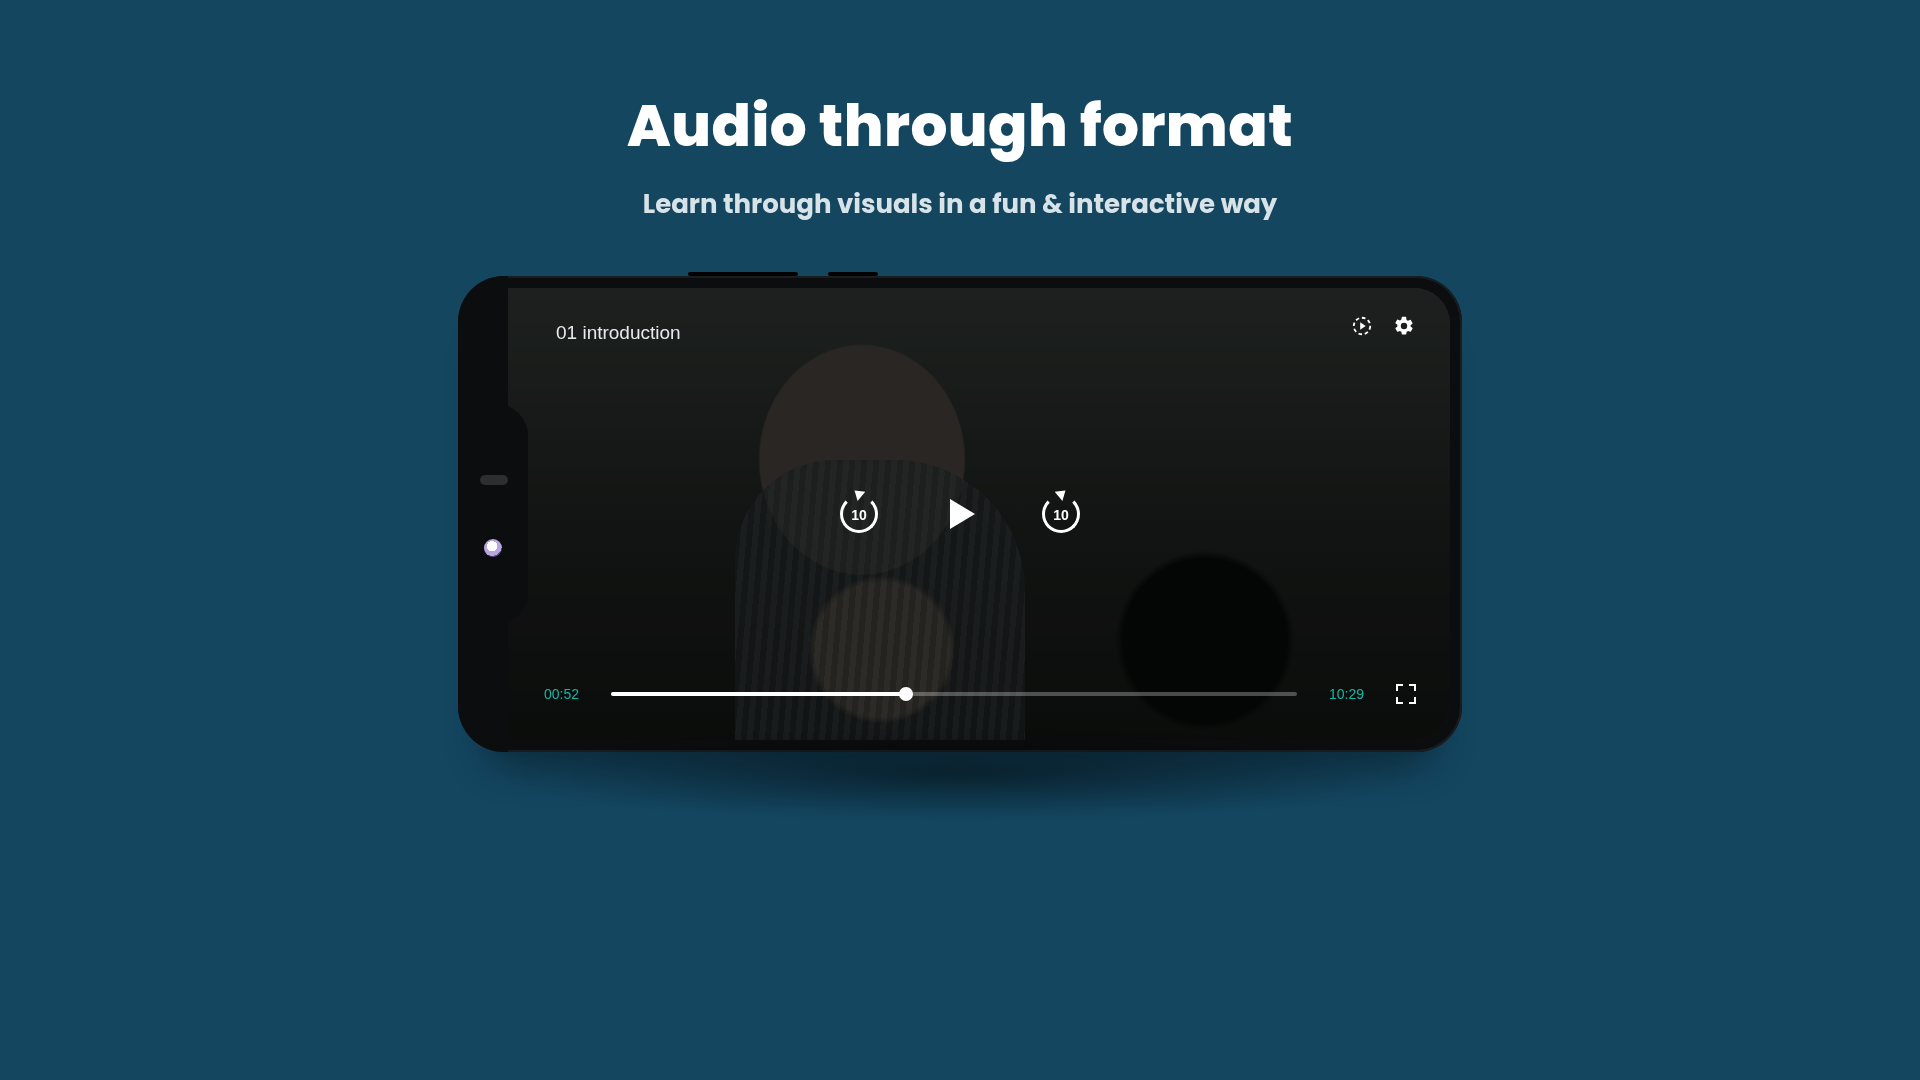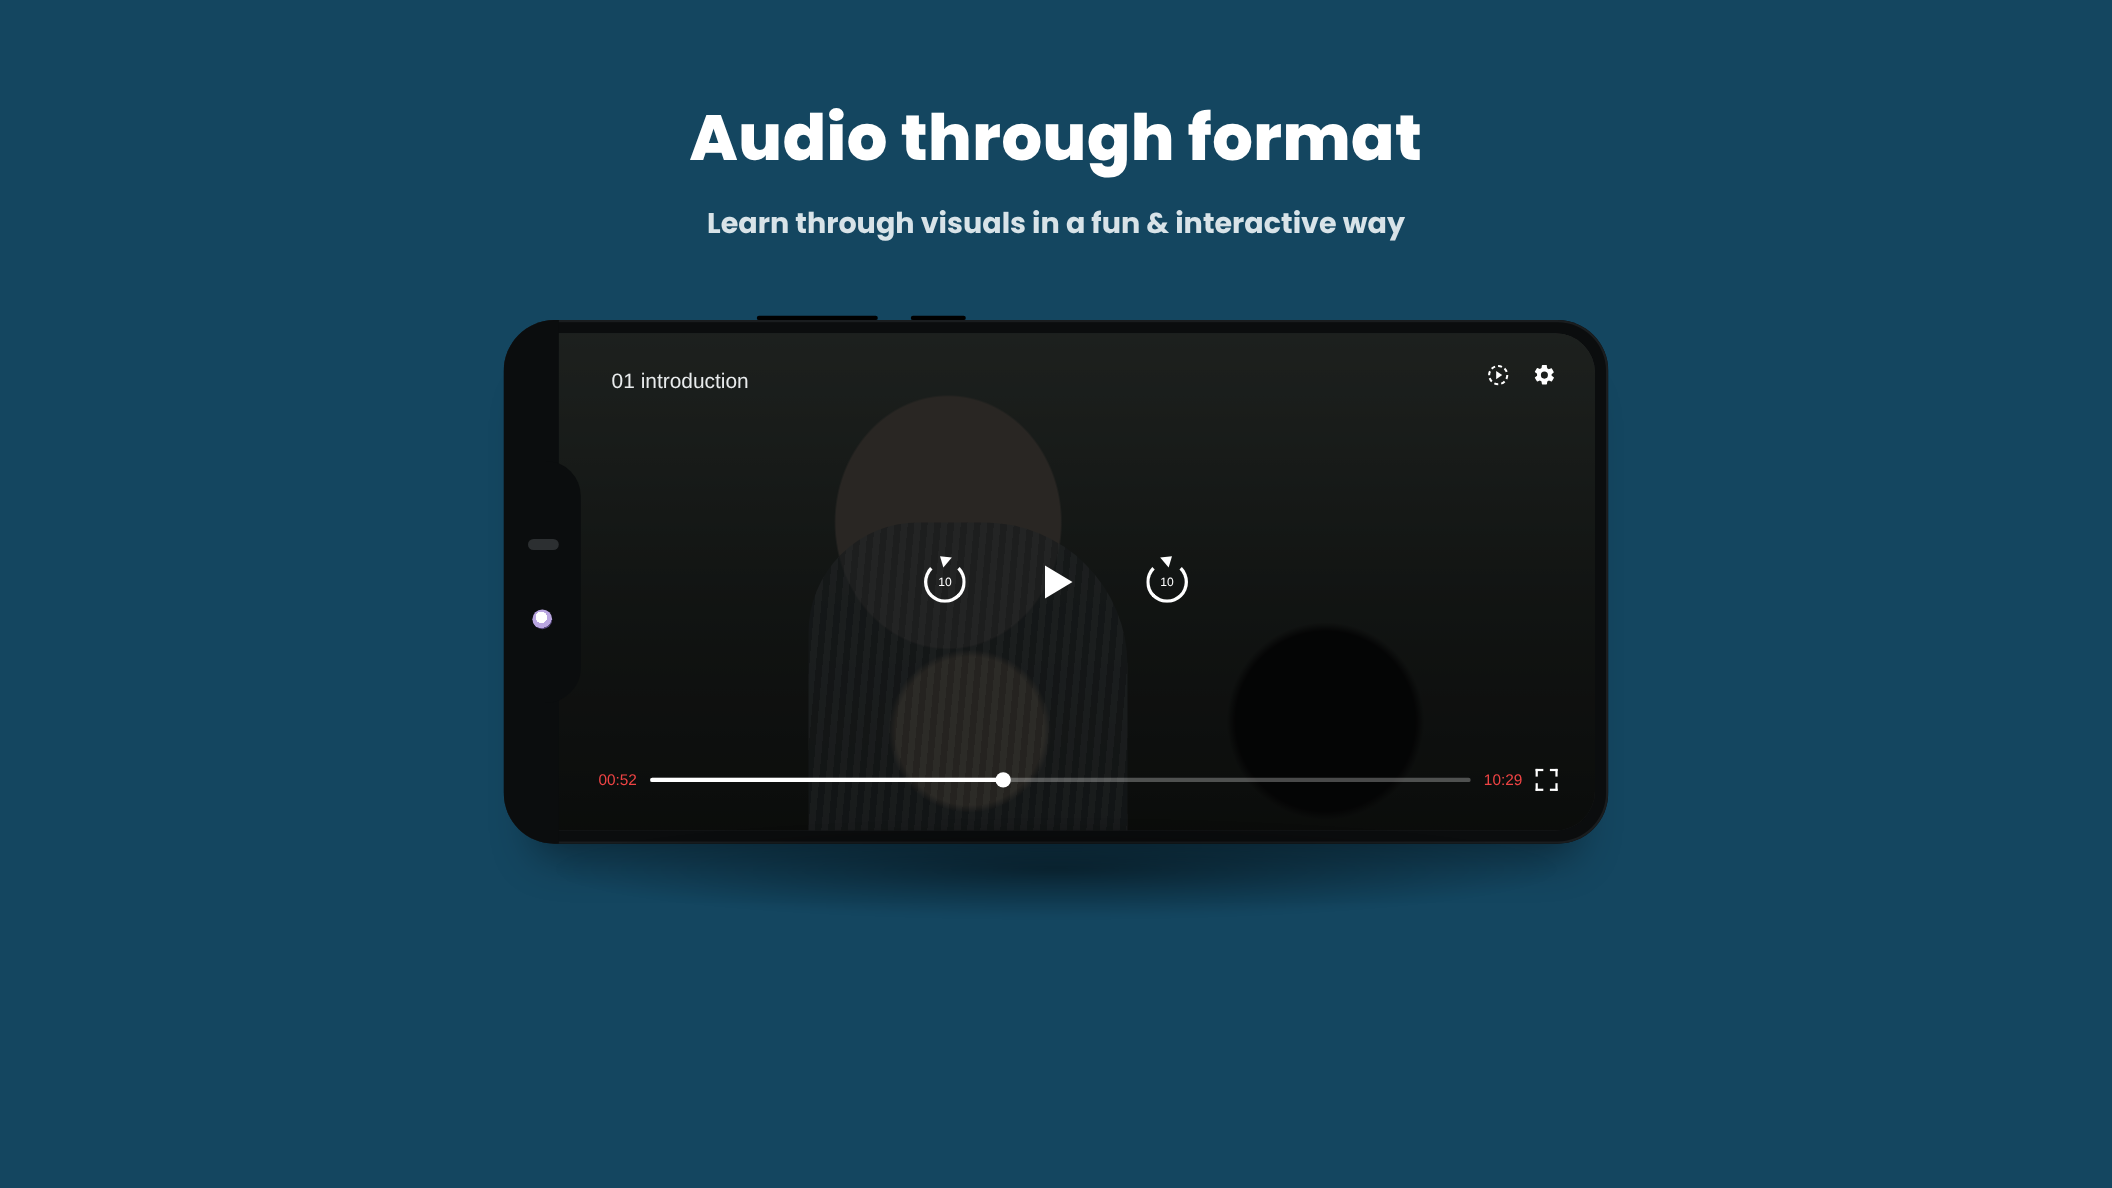--- a/index.html
+++ b/index.html
@@ -24,21 +24,21 @@
     font-size:26px;
     font-weight:700;
     color:#d8e3e8;
     margin-top:16px;
   }
 
   
   .phone-wrap{
     position:absolute;
     left:50%;
-    top:291px;
+    top:276px;
     transform:translateX(-50%);
     width:1004px;
     height:476px;
   }
   .phone{
     position:relative;
     width:100%;
     height:100%;
     background:#0b0d0e;
     border-radius:46px;
@@ -187,22 +187,22 @@
   }
   .seek-btn .ring{
     position:absolute;
     inset:2px;
     border:3px solid #fff;
     border-top-color:transparent;
     border-radius:50%;
   }
   .seek-btn .num{
     position:absolute;
-    font-size:11px;
-    font-weight:400;
+    font-size:14px;
+    font-weight:700;
     color:#fff;
     top:50%;left:50%;
     transform:translate(-50%,-44%);
   }
   .seek-btn .arrow{
     position:absolute;
     width:0;height:0;
     border-left:6px solid transparent;
     border-right:6px solid transparent;
   }
@@ -226,23 +226,23 @@
   .play-btn svg{ width:40px;height:40px; }
 
   
   .bottom-bar{
     position:absolute;
     left:74px;
     right:34px;
     bottom:36px;
     display:flex;
     align-items:center;
-    gap:12px;
+    gap:32px;
     font-size:14px;
-    color:#ef4444;
+    color:#14b8a6;
   }
   .time{ font-variant-numeric:tabular-nums; font-weight:500; }
   .progress{
     flex:1;
     position:relative;
     height:4px;
     background:rgba(255,255,255,.28);
     border-radius:2px;
     cursor:pointer;
   }

